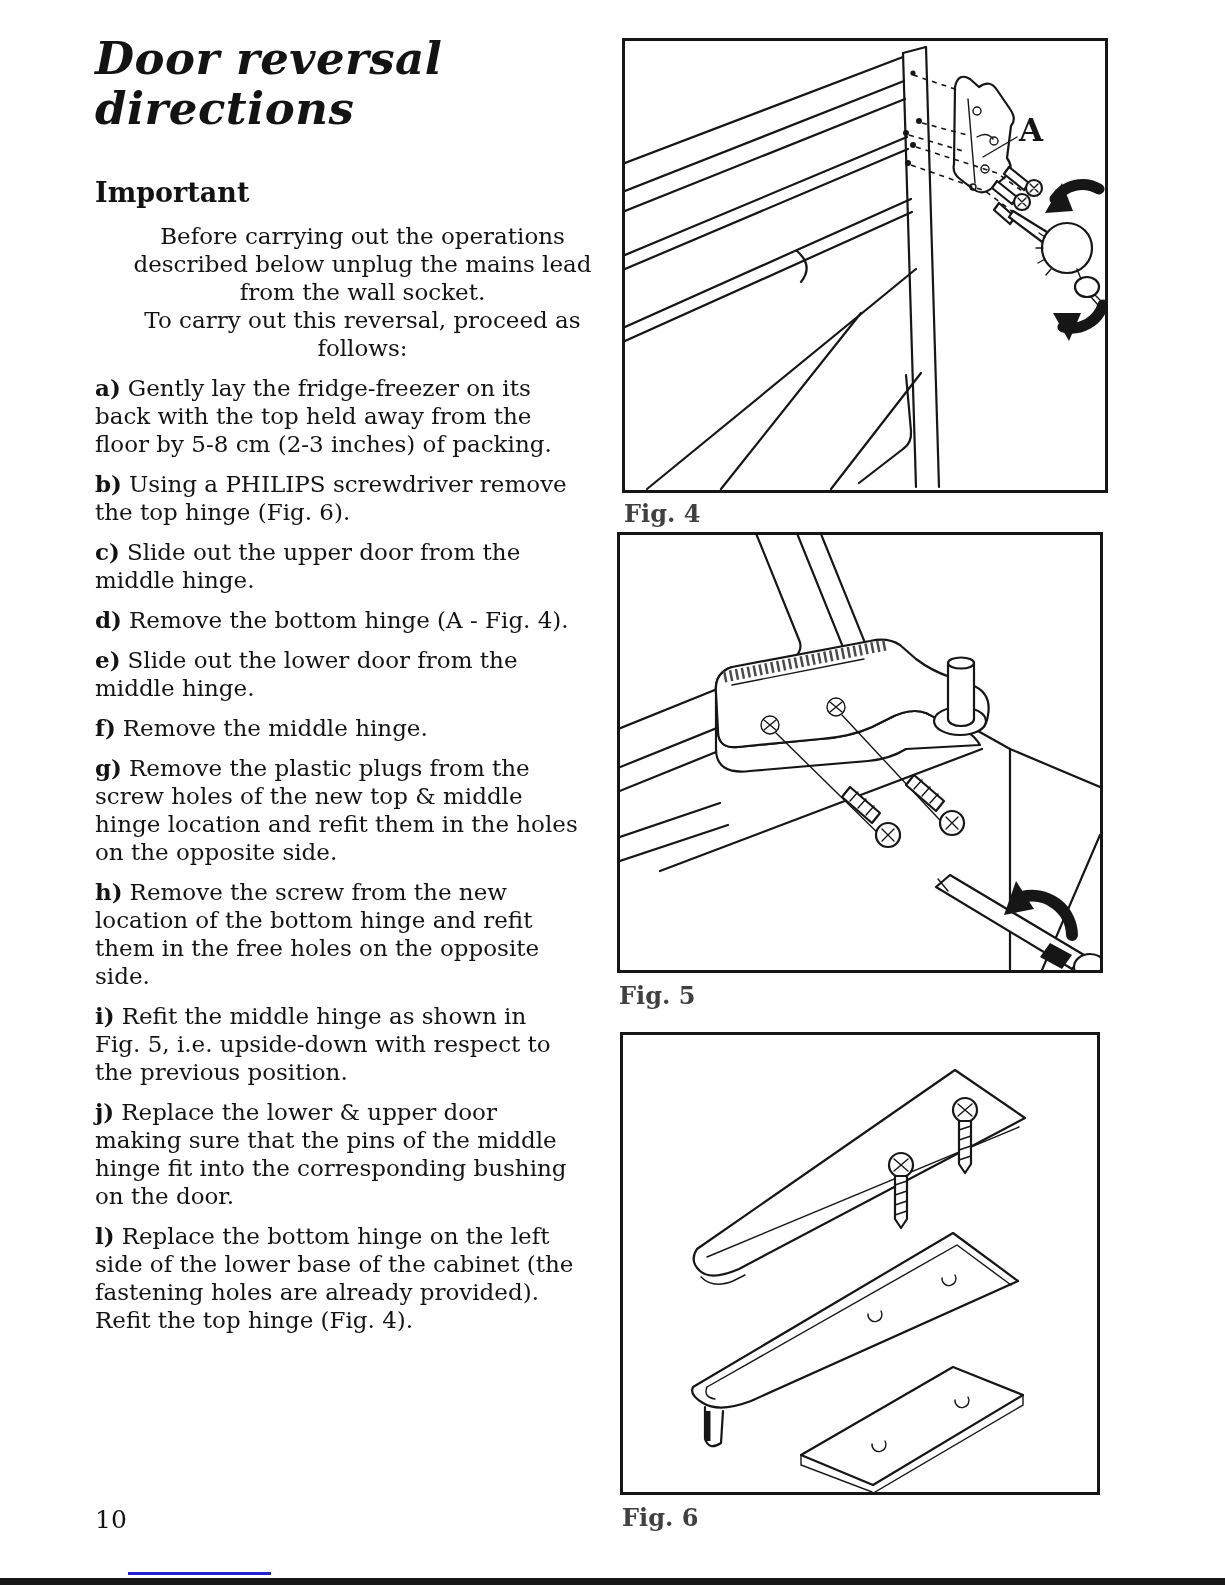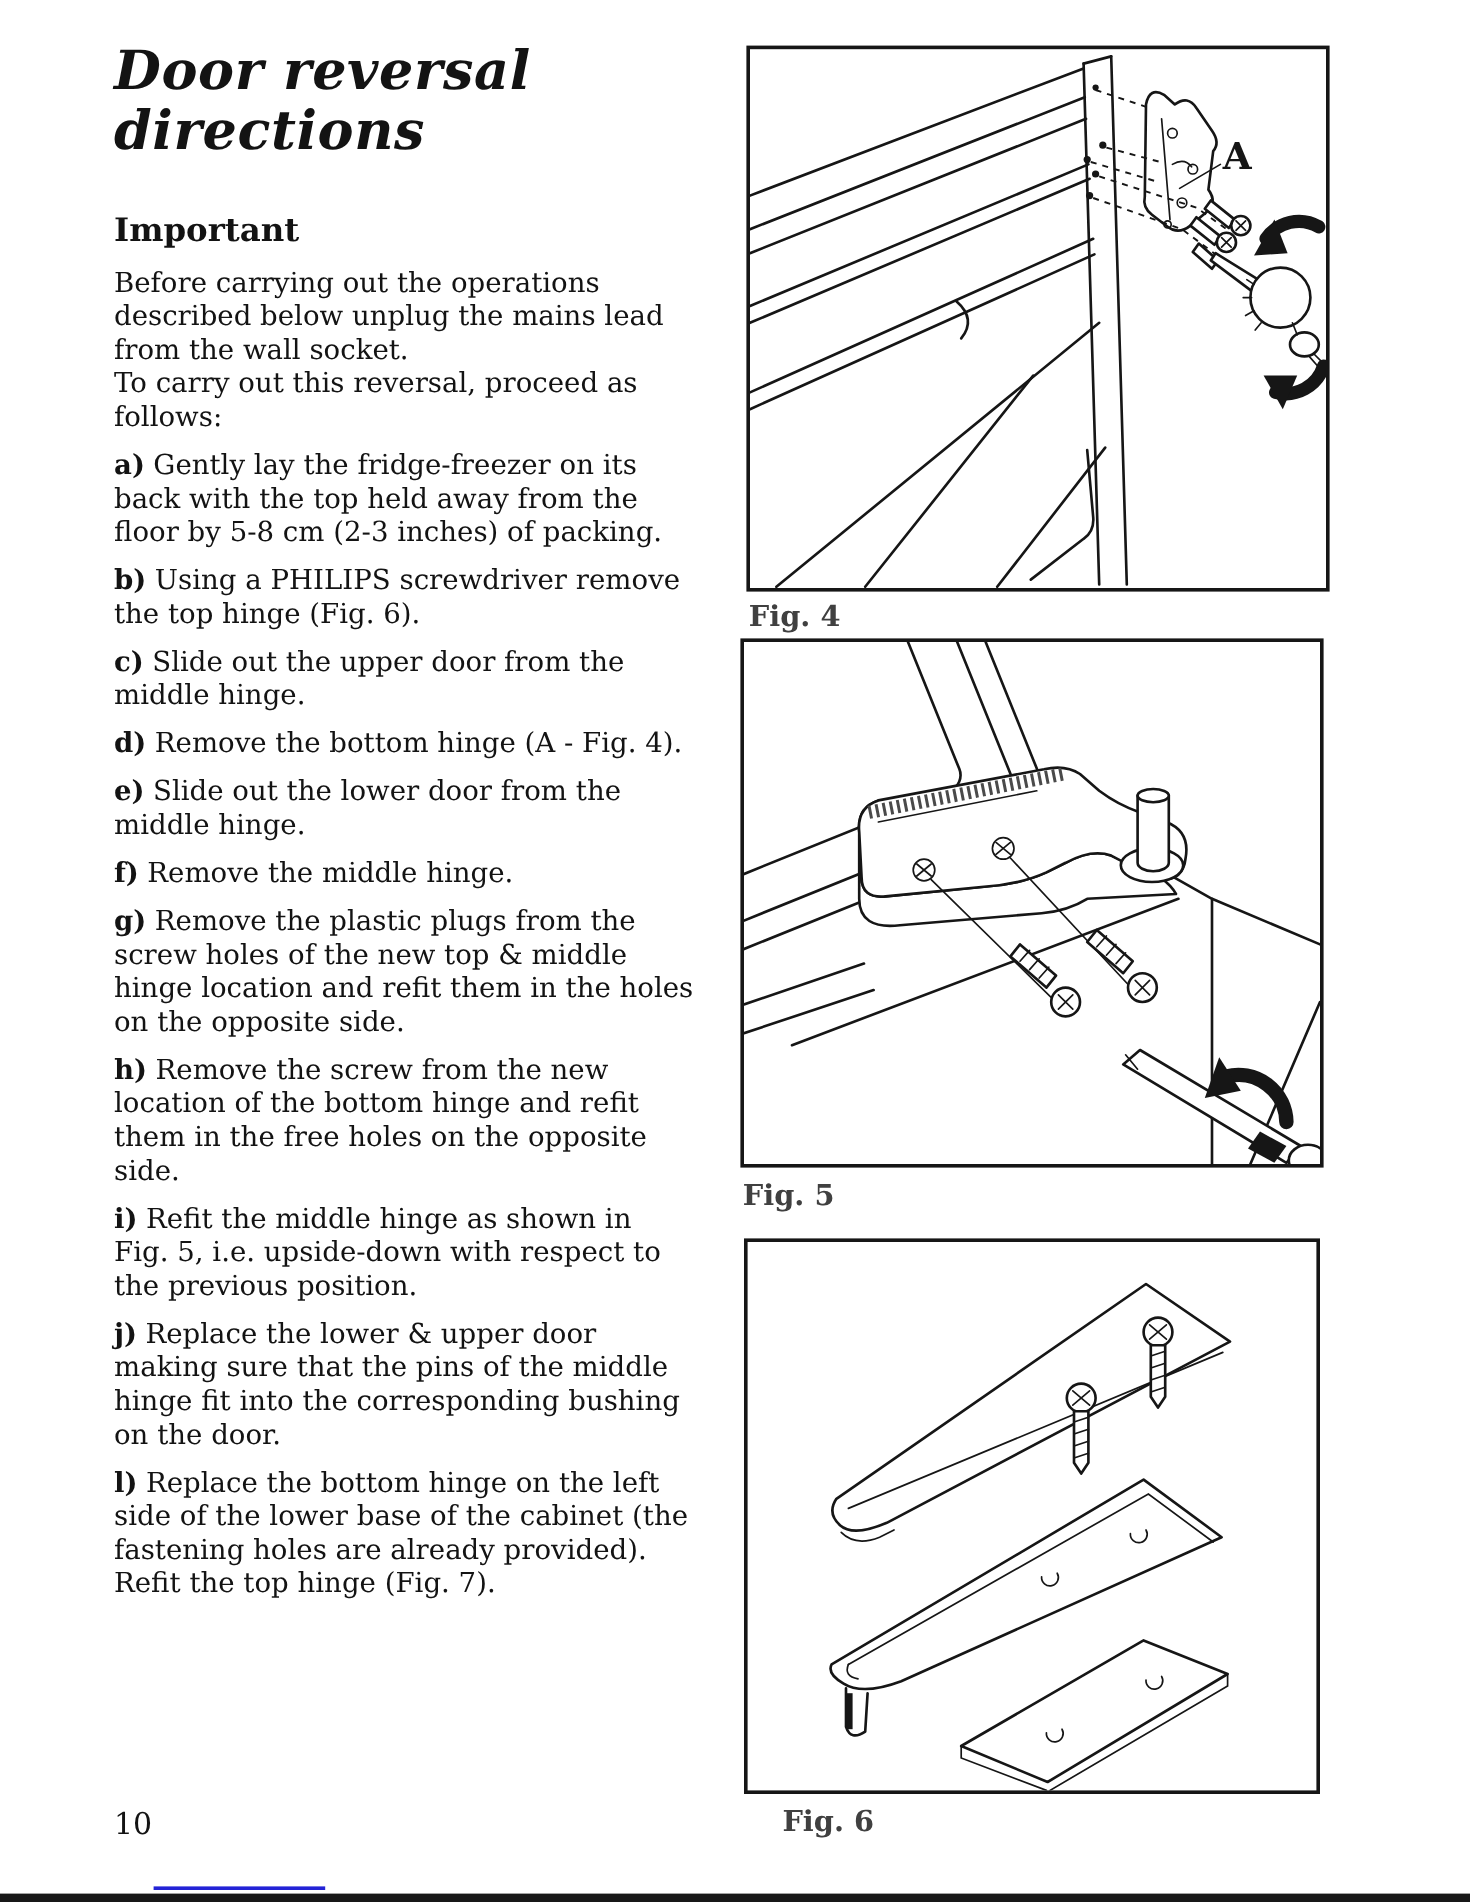--- a/index.html
+++ b/index.html
@@ -3,34 +3,34 @@
 <meta charset="utf-8">
 <style>
   html,body{margin:0;padding:0;background:#ffffff;}
   body{width:1225px;height:1585px;font-family:"DejaVu Serif","Liberation Serif",serif;color:#131313;}
   .page{position:relative;width:1225px;height:1585px;background:#fff;overflow:hidden;}
 
   .text-col{position:absolute;left:95px;top:34px;width:535px;}
   .title{font-size:45px;line-height:50px;font-weight:bold;letter-spacing:0.5px;margin:0;white-space:pre-line;font-style:italic;}
   .important{font-size:27px;line-height:30px;font-weight:bold;margin:44px 0 14px 0;}
   .body-text{font-size:23px;line-height:28px;}
-  .intro{margin:0 0 12px 0;white-space:pre-line;}
+  .intro{margin:0 0 12px 0;white-space:pre-line;text-align:center;}
   .step{margin:0 0 12px 0;}
   .step .lbl{font-weight:bold;margin-right:7px;}
   .step .txt{white-space:pre-line;}
 
   .fig{position:absolute;border:3px solid #161616;background:#fff;box-sizing:border-box;}
   .fig svg{display:block;width:100%;height:100%;}
   .fig-caption{position:absolute;font-size:24px;font-weight:bold;color:#404040;}
   #fig4{left:622px;top:38px;width:486px;height:455px;}
   #cap4{left:624px;top:499px;}
   #fig5{left:617px;top:532px;width:486px;height:441px;}
   #cap5{left:619px;top:981px;text-align:center;}
   #fig6{left:620px;top:1032px;width:480px;height:463px;}
-  #cap6{left:652px;top:1503px;}
+  #cap6{left:622px;top:1503px;}
 
   .page-number{position:absolute;left:95px;top:1505px;font-size:25px;}
   .blue-mark{position:absolute;left:128px;top:1572px;width:143px;height:3px;background:#2323d6;}
   .scan-edge{position:absolute;left:0;top:1578px;width:1225px;height:7px;background:#181818;}
 
   .ink{stroke:#161616;stroke-width:2.2;fill:none;stroke-linecap:round;stroke-linejoin:round;}
   .ink-thin{stroke:#161616;stroke-width:1.4;fill:none;stroke-linecap:round;}
   .ink-dash{stroke:#161616;stroke-width:1.6;fill:none;stroke-dasharray:5 5;}
   .wfill{fill:#ffffff;}
   .solid{fill:#161616;stroke:none;}
@@ -73,21 +73,21 @@
     <p class="body-text step"><span class="lbl">i)</span><span class="txt">Refit the middle hinge as shown in
 Fig. 5, i.e. upside-down with respect to
 the previous position.</span></p>
     <p class="body-text step"><span class="lbl">j)</span><span class="txt">Replace the lower &amp; upper door
 making sure that the pins of the middle
 hinge fit into the corresponding bushing
 on the door.</span></p>
     <p class="body-text step"><span class="lbl">l)</span><span class="txt">Replace the bottom hinge on the left
 side of the lower base of the cabinet (the
 fastening holes are already provided).
-Refit the top hinge (Fig. 7).</span></p>
+Refit the top hinge (Fig. 4).</span></p>
   </div>
 
   <div class="fig" id="fig4">
     <svg viewBox="0 0 480 449">
       <g class="ink">
 
         <path d="M 278,12 L 291,446"></path>
         <path d="M 301,6 L 314,446"></path>
         <path d="M 278,12 L 301,6"></path>
         <circle cx="288" cy="32" r="2.6" class="solid"></circle>

